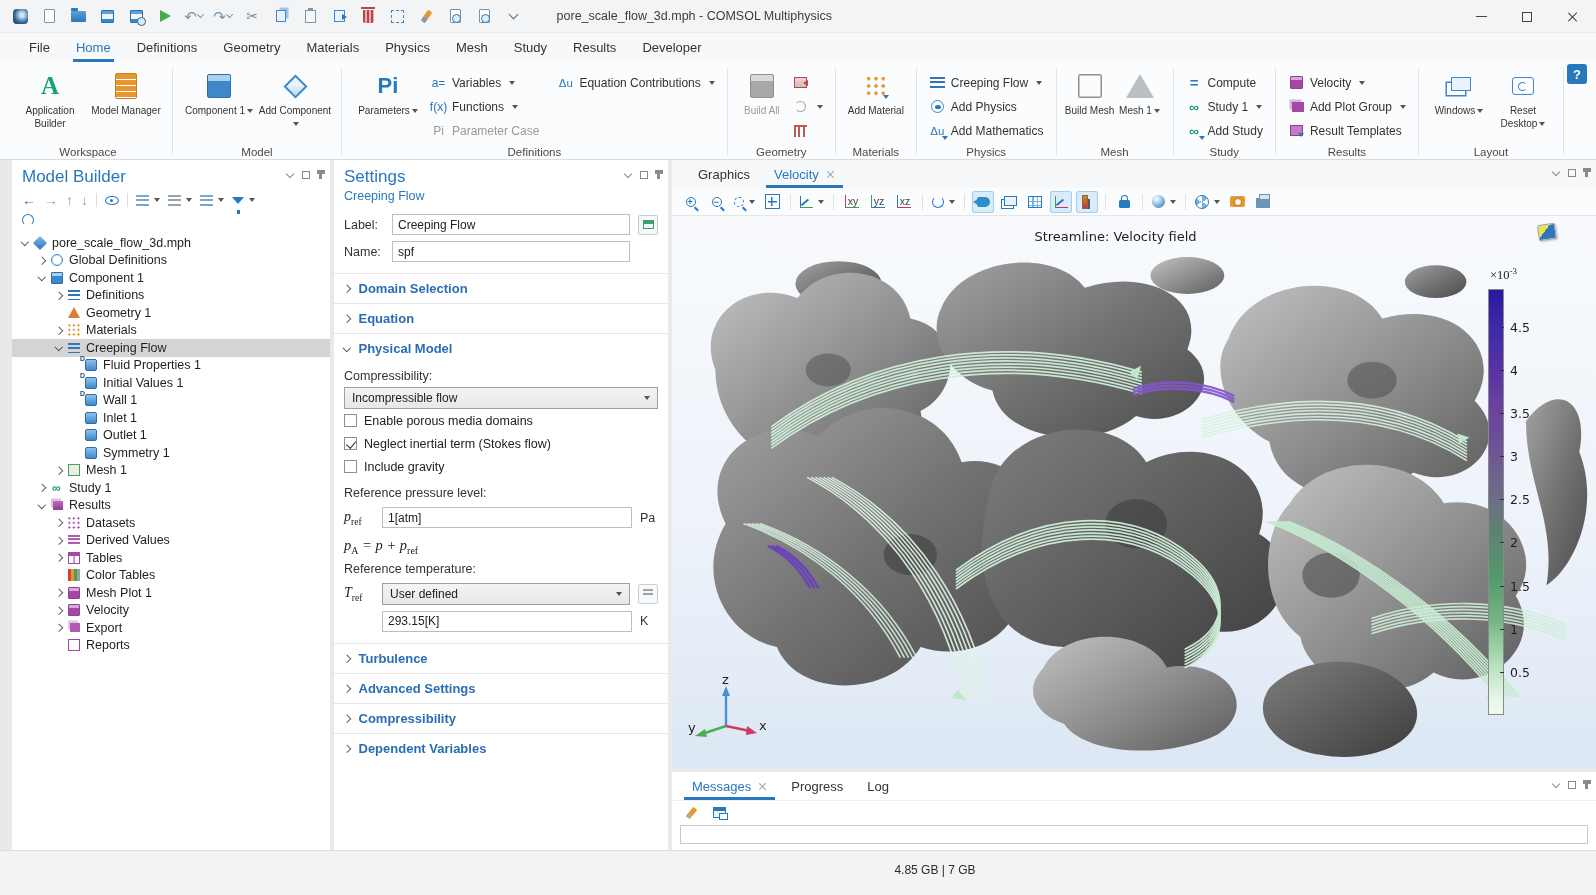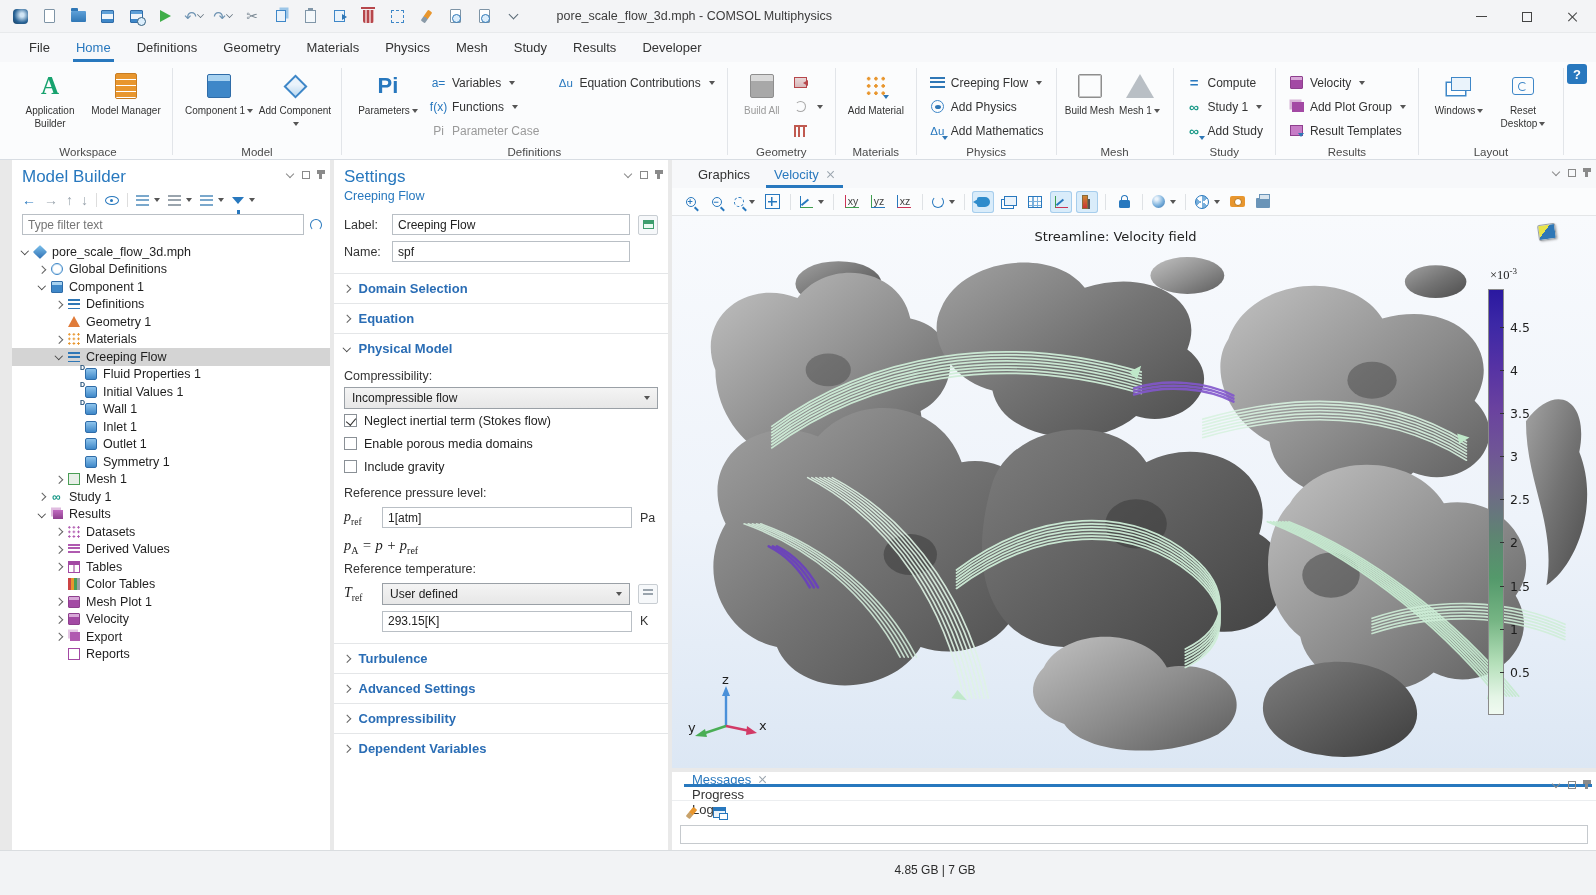--- a/index.html
+++ b/index.html
@@ -227,21 +227,21 @@
   .cb-bar { width:16px; height:426px; border:1px solid #8a8a8a; background:linear-gradient(#2a18a0 0%, #3c28a6 8%, #5532a4 18%, #6a429f 28%, #6f5596 38%, #6e6b86 48%, #5e8472 58%, #54996b 68%, #76b584 78%, #b4dfb9 88%, #e4f5e6 96%, #f0faf1 100%); }
   .cb-ticks { display:flex; flex-direction:column; justify-content:space-between; padding:33px 0 36px; }
   .cb-ticks span { font-size:12.5px; color:#1e1e1e; line-height:1; position:relative; font-family:"DejaVu Sans",sans-serif; }
   .cb-ticks span::before { content:""; position:absolute; left:-10px; top:5px; width:4px; height:1px; background:#333; }
 
   .axis-triad { position:absolute; left:16px; bottom:22px; width:78px; height:72px; }
   .axis-triad text { font-size:13px; fill:#1e1e1e; font-family:"DejaVu Sans",sans-serif; }
 
   
   .msg-panel { height:82px; background:#fff; border-top:4px solid #e9e9e9; flex:none; display:flex; flex-direction:column; position:relative; }
-  .msg-tabs { height:28px; display:flex; align-items:stretch; padding-left:8px; position:relative;flex-direction:column; }
+  .msg-tabs { height:28px; display:flex; align-items:stretch; padding-left:8px; position:relative; }
   .msg-toolbar { height:24px; display:flex; align-items:center; gap:10px; padding:0 10px; border-top:1px solid #eceef0; }
   .m-broom { width:5px; height:12px; background:linear-gradient(#e8962e 0 55%, #c8a26a 55%); transform:rotate(40deg); border-radius:1px; }
   .m-copytable { width:13px; height:11px; border:1.4px solid #2878be; background:linear-gradient(#2878be 0 2.5px, #eaf3fb 2.5px); position:relative; }
   .m-copytable::after { content:""; position:absolute; right:-3px; bottom:-3px; width:7px; height:5px; background:#fff; border:1.2px solid #2878be; }
   .msg-box { margin:1px 8px 6px; flex:1; border:1px solid #c6cace; background:#fff; }
 
   
   .statusbar { height:45px; background:#f2f3f5; border-top:1px solid #dadde0; position:relative; }
   .mem { position:absolute; left:935px; top:12px; transform:translateX(-50%); font-size:12px; color:#2b2b2b; white-space:nowrap; }
 </style>
@@ -599,21 +599,20 @@
       <span class="mbi">
           <span class="mb-list"></span>
           <span class="caret"></span>
         </span>
       <span class="mbi">
           <span class="mb-funnel"></span>
           <span class="caret"></span>
         </span>
     </div>
     <div class="filter-row">
-      <input class="filter-input" placeholder="Type filter text" style="">
       <span class="mb-refresh"></span>
     </div>
     <div class="tree">
       <div class="trow">
         <span class="tw open"></span>
           <span class="icwrap">
             <span class="ni ni-root"></span>
           </span>
           <span class="tlabel">pore_scale_flow_3d.mph</span>
       </div>
@@ -818,26 +817,26 @@
       <span class="tw open"></span>
         <span class="s-sec-title">Physical Model</span>
     </div>
     <div class="s-body">
       <div class="s-label">Compressibility:</div>
       <div class="s-dd">
         <span>Incompressible flow</span>
           <span class="caret"></span>
       </div>
       <div class="chk-row">
+        <span class="chk"></span>
+        <span class="chk-lab">Enable porous media domains</span>
+      </div>
+      <div class="chk-row">
         <span class="chk on"></span>
         <span class="chk-lab">Neglect inertial term (Stokes flow)</span>
-      </div>
-      <div class="chk-row">
-        <span class="chk"></span>
-        <span class="chk-lab">Enable porous media domains</span>
       </div>
       <div class="chk-row">
         <span class="chk"></span>
         <span class="chk-lab">Include gravity</span>
       </div>
       <div class="s-label" style="padding-top:8px">Reference pressure level:</div>
       <div class="field-row">
         <span class="sym" style="width:30px"><span>p</span><sub>ref</sub></span>
         <input class="s-input" value="1[atm]" style="">
         <span class="unit">Pa</span>

